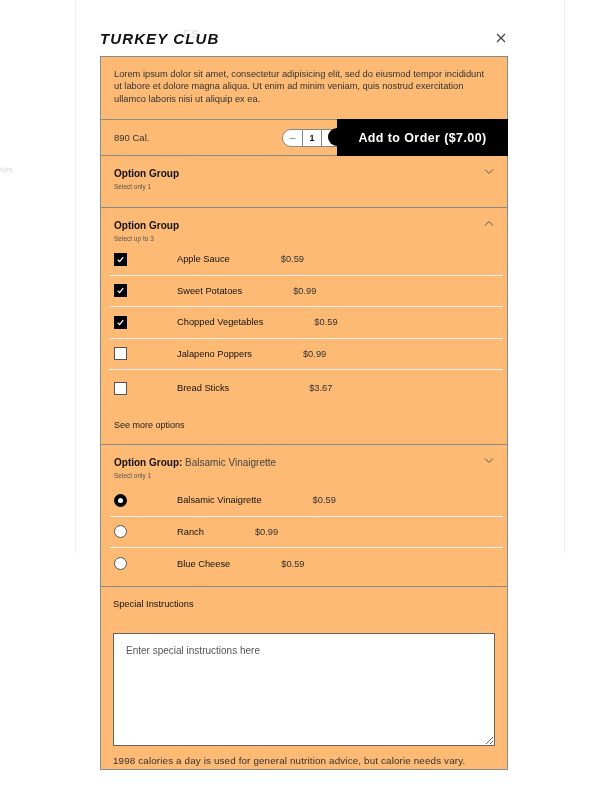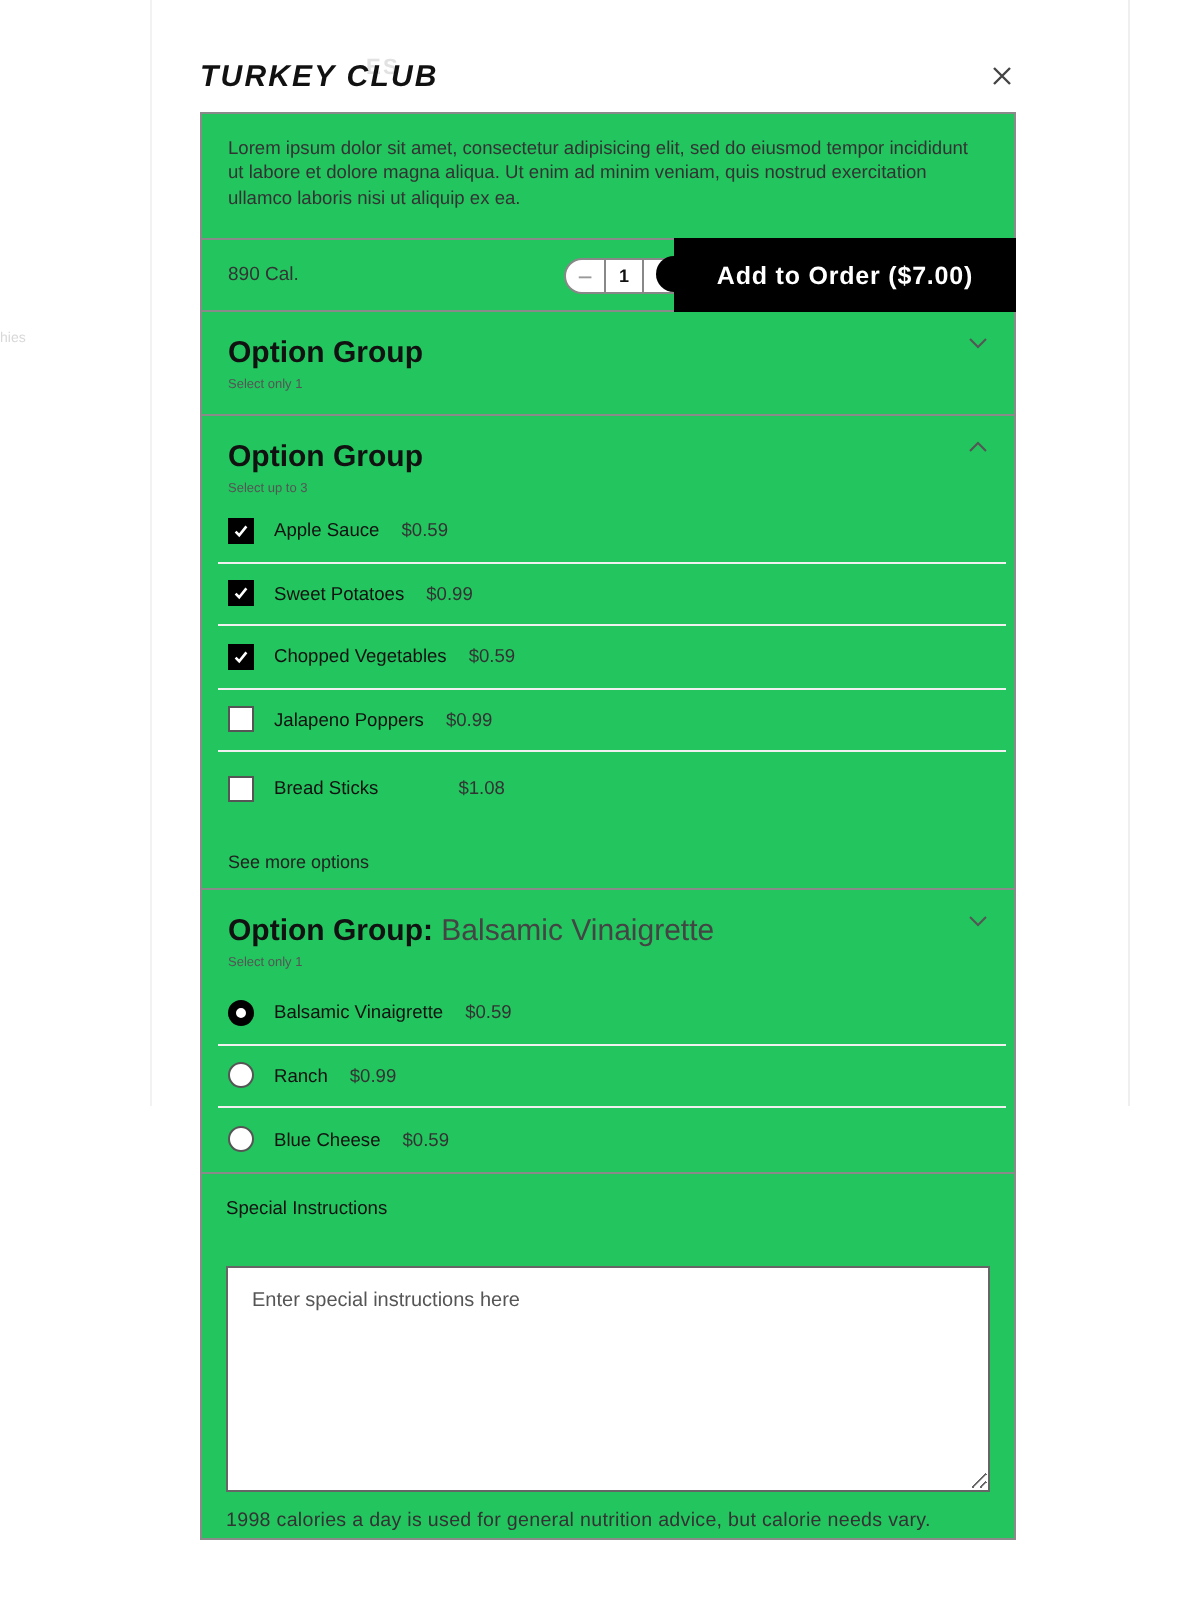--- a/index.html
+++ b/index.html
@@ -23,21 +23,21 @@
       letter-spacing: 1.1px; color: #111; font-style: italic;
     }
     .close-btn {
       position: absolute; left: 494px; top: 31px; width: 14px; height: 14px;
       cursor: pointer;
     }
     .close-btn svg { display: block; }
 
     .card {
       position: absolute; left: 100px; top: 56px; width: 408px; height: 714px;
-      border: 1px solid #8a8a8a; background: #22c55e;
+      border: 1px solid #8a8a8a; background: #fdba74;
     }
 
     .desc {
       padding: 11px 13px 0 13px; height: 62px;
       font-size: 9.3px; line-height: 12.3px; color: #333;
     }
 
     .order-bar {
       height: 37px; border-top: 1px solid #8a8a8a; border-bottom: 1px solid #8a8a8a;
       display: flex; align-items: center; position: relative;
@@ -62,32 +62,32 @@
       display: flex; align-items: center; justify-content: center; cursor: pointer;
       border-radius: 0;
     }
     .add-btn::before {
       content: ""; position: absolute; left: -9px; top: 9px; width: 18px; height: 18px;
       border-radius: 50%; background: #000; z-index: 0;
     }
 
     .group { border-bottom: 1px solid #8a8a8a; position: relative; }
     .group-head { padding: 12px 13px 0 13px; position: relative; cursor: pointer; }
-    .group-title { font-size: 15px; font-weight: bold; color: #111; }
+    .group-title { font-size: 10px; font-weight: bold; color: #111; }
     .group-title .sub { font-weight: normal; color: #444; }
     .group-hint { font-size: 6.5px; color: #555; margin-top: 4px; }
     .chev { position: absolute; right: 13px; top: 12px; width: 10px; height: 7px; }
 
     .g1 { height: 52px; }
     .g2 { height: 237px; }
     .g3 { height: 142px; }
 
     .opt {
       display: flex; align-items: center; height: 31.5px; padding-left: 13px;
-      border-bottom: 1px solid #f0f0f0; margin: 0 4px 0 8px; padding-left: 5px; cursor: pointer;
+      border-bottom: 1px solid #f0f0f0; margin: 0 4px 0 8px; padding-left: 5px; cursor: pointer; gap: 40px;
     }
     .opt:last-child { border-bottom: none; text-align: right; }
     .checkbox {
       width: 13px; height: 13px; border: 1px solid #555; background: #fff;
       display: flex; align-items: center; justify-content: center; flex: none;
     }
     .checkbox.checked { background: #000; border-color: #000; }
     .radio {
       width: 13px; height: 13px; border: 1px solid #555; border-radius: 50%; background: #fff; flex: none;
     }
@@ -189,21 +189,21 @@
         <span class="opt-price">$0.59</span>
       </div>
       <div class="opt">
         <span class="checkbox"></span>
         <span class="opt-name">Jalapeno Poppers</span>
         <span class="opt-price">$0.99</span>
       </div>
       <div class="opt" style="height:36px;">
         <span class="checkbox"></span>
         <span class="opt-name">Bread Sticks</span>
-        <span class="opt-price wide">$1.08</span>
+        <span class="opt-price wide">$3.67</span>
       </div>
     </div>
     <span class="see-more">See more options</span>
   </div>
 
   <div class="group g3">
     <div class="group-head">
       <div class="group-title">
         <span>Option Group:</span>
         <span class="sub">Balsamic Vinaigrette</span>

